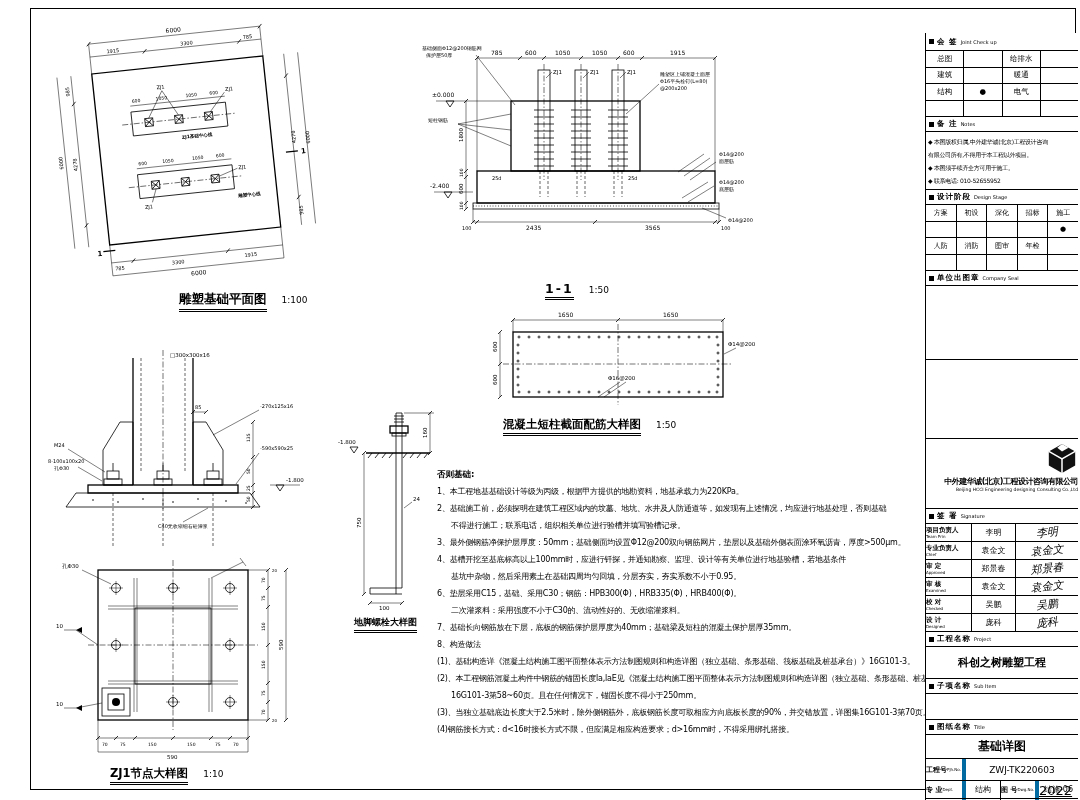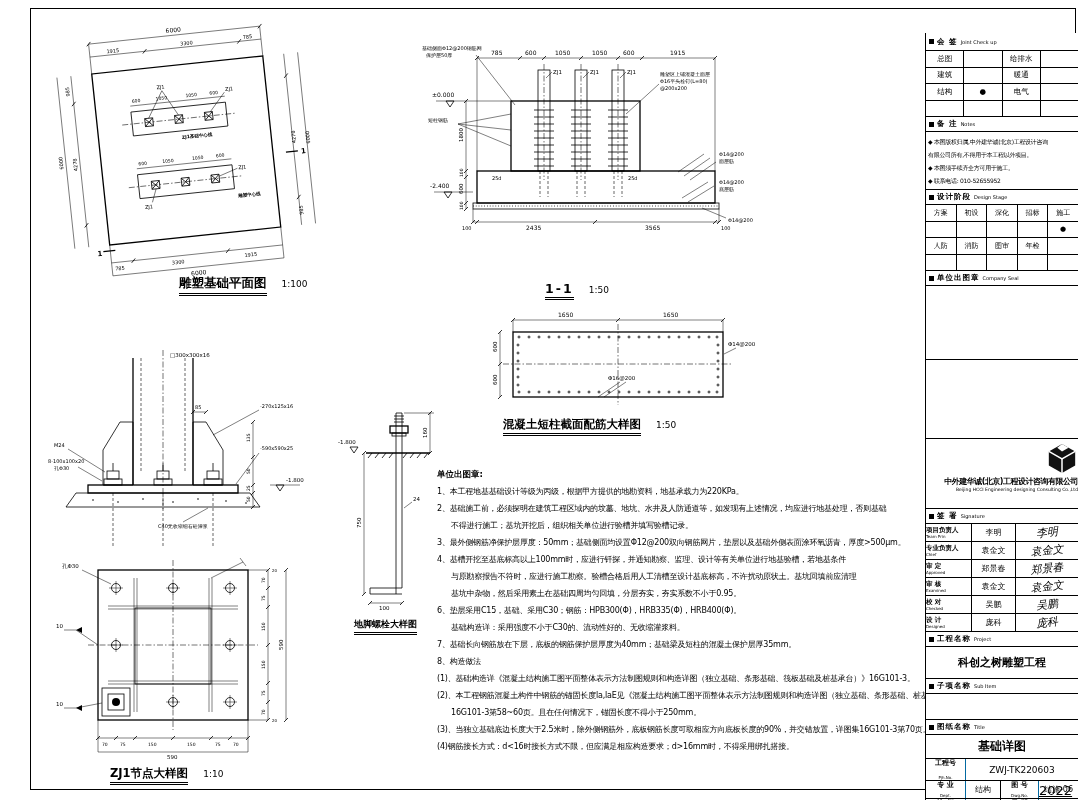--- a/index.html
+++ b/index.html
@@ -53,22 +53,22 @@
   .sigrow .role{width:46px;border-right:1px solid #000;display:flex;flex-direction:column;
                 align-items:flex-start;justify-content:center;box-sizing:border-box;}
   .sigrow .role .rc{font-size:6.5px;font-weight:bold;line-height:7px;white-space:nowrap;}
   .sigrow .role .re{font-size:4px;line-height:5px;white-space:nowrap;}
   .sigrow .nm{width:44px;border-right:1px solid #000;display:flex;align-items:center;
               justify-content:center;font-size:8px;box-sizing:border-box;}
   .sigrow .sg{flex:1;display:flex;align-items:center;justify-content:center;
               font-family:"DejaVu Serif",serif;font-style:italic;font-size:11px;
               transform:rotate(-6deg);}
   .valbox{display:flex;align-items:center;justify-content:center;border-bottom:1px solid #000;box-sizing:border-box;}
-  .lblcell{display:flex;flex-direction:column;align-items:center;justify-content:space-between;
-           border-right:1px solid #0369a1;box-sizing:border-box;}
+  .lblcell{display:flex;flex-direction:row;align-items:center;justify-content:flex-start;
+           border-right:4px solid #0369a1;box-sizing:border-box;}
   .lblcell .rc{font-size:7px;font-weight:bold;line-height:8px;white-space:nowrap;}
   .lblcell .re{font-size:4px;line-height:5px;white-space:nowrap;}
   .tbbot{display:flex;border-bottom:1px solid #000;box-sizing:border-box;}
 </style>
 </head>
 <body>
 
 <div class="frame"></div>
 
 <svg class="abs" style="left:35px;top:12px;" width="350" height="265" viewBox="0 0 350 265">
@@ -163,21 +163,21 @@
     <line x1="112" y1="184" x2="117" y2="171" class="thin"></line>
     <text x="104" y="190" class="t5">ZJ1</text>
     <text x="198" y="188" class="t45 bold">雕塑中心线</text>
 
     <line x1="250" y1="148" x2="262" y2="148" class="thick"></line>
     <text x="265" y="151" class="t7">1</text>
     <line x1="58" y1="228" x2="70" y2="228" class="thick"></line>
     <text x="52" y="232" class="t7">1</text>
   </g>
 </svg>
-<div class="dtitle" style="left:138px;top:272px;padding-left:41px;">
+<div class="dtitle" style="left:138px;top:288px;padding-left:41px;">
   <span class="dt">雕塑基础平面图</span>
   <span class="ds">1:100</span>
 </div>
 
 <svg class="abs" style="left:420px;top:22px;" width="480" height="218" viewBox="0 0 480 218">
   <rect x="91" y="79" width="129" height="70" class="thick"></rect>
   <rect x="57" y="149" width="238" height="32" class="thick"></rect>
   <rect x="53" y="181" width="246" height="6"></rect>
   <line x1="53" y1="184" x2="299" y2="184" class="dot"></line>
 
@@ -445,21 +445,21 @@
   <text x="23" y="130" class="t55" transform="rotate(-90 23 130)">750</text>
 
   <line x1="66" y1="110" x2="74" y2="104" class="thin"></line>
   <text x="75" y="103" class="t55">24</text>
 
   <line x1="32" y1="205" x2="64" y2="205" class="thin"></line>
   <line x1="30" y1="207" x2="34" y2="203"></line>
     <line x1="62" y1="207" x2="66" y2="203"></line>
   <text x="41" y="212" class="t55">100</text>
 </svg>
-<div class="dtitle small" style="left:354px;top:612px;">
+<div class="dtitle small" style="left:354px;top:612px;font-family:Liberation Mono, monospace;">
   <span class="dt">地脚螺栓大样图</span>
 </div>
 
 <svg class="abs" style="left:48px;top:350px;" width="320" height="412" viewBox="0 0 320 412">
 
   <g>
     <line x1="85" y1="8" x2="85" y2="135" class="thick"></line>
       <line x1="145" y1="8" x2="145" y2="135" class="thick"></line>
     <line x1="93" y1="8" x2="93" y2="121" class="da"></line>
       <line x1="137" y1="8" x2="137" y2="121" class="da"></line>
@@ -619,41 +619,40 @@
     <line x1="50" y1="402" x2="200" y2="402" class="thin"></line>
     <text x="119" y="409" class="t55">590</text>
   </g>
 </svg>
 <div class="dtitle mid" style="left:110px;top:762px;">
   <span class="dt">ZJ1节点大样图</span>
   <span class="ds">1:10</span>
 </div>
 
 <div class="notes">
-  <div class="nhead">单位出图章:</div>
+  <div class="nhead">否则基础:</div>
   <div>
 
       <div class="nline">1、本工程地基基础设计等级为丙级，根据甲方提供的地勘资料，地基承载力为220KPa。</div>
 
       <div class="nline">2、基础施工前，必须探明在建筑工程区域内的坟墓、地坑、水井及人防通道等，如发现有上述情况，均应进行地基处理，否则基础</div>
 
-      <div class="nline ind">不得进行施工；基坑开挖后，组织相关单位进行验槽并填写验槽记录。</div>
+      <div class="nline ind">不得进行施工；联系电话，组织相关单位进行验槽并填写验槽记录。</div>
 
       <div class="nline">3、最外侧钢筋净保护层厚度：50mm；基础侧面均设置Φ12@200双向钢筋网片，垫层以及基础外侧表面涂环氧沥青，厚度&gt;500μm。</div>
 
       <div class="nline">4、基槽开挖至基底标高以上100mm时，应进行钎探，并通知勘察、监理、设计等有关单位进行地基验槽，若地基条件</div>
 
-      <div class="nline ind">与原勘察报告不符时，应进行施工勘察。验槽合格后用人工清槽至设计基底标高，不许扰动原状土。基坑回填前应清理</div>
 
       <div class="nline ind">基坑中杂物，然后采用素土在基础四周均匀回填，分层夯实，夯实系数不小于0.95。</div>
 
 
       <div class="nline">6、垫层采用C15，基础、采用C30；钢筋：HPB300(Φ)，HRB335(Φ)，HRB400(Φ)。</div>
 
-      <div class="nline ind">基础构造详：采用强度不小于C30的、流动性好的、无收缩灌浆料。</div>
+      <div class="nline ind">二次灌浆料：采用强度不小于C30的、流动性好的、无收缩灌浆料。</div>
 
       <div class="nline">7、基础长向钢筋放在下层，底板的钢筋保护层厚度为40mm；基础梁及短柱的混凝土保护层厚35mm。</div>
 
       <div class="nline">8、构造做法</div>
 
       <div class="nline">(1)、基础构造详《混凝土结构施工图平面整体表示方法制图规则和构造详图（独立基础、条形基础、筏板基础及桩基承台）》16G101-3。</div>
 
       <div class="nline">(2)、本工程钢筋混凝土构件中钢筋的锚固长度la,laE见《混凝土结构施工图平面整体表示方法制图规则和构造详图（独立基础、条形基础、桩基承台）》</div>
 
       <div class="nline ind">16G101-3第58~60页。且在任何情况下，锚固长度不得小于250mm。</div>

